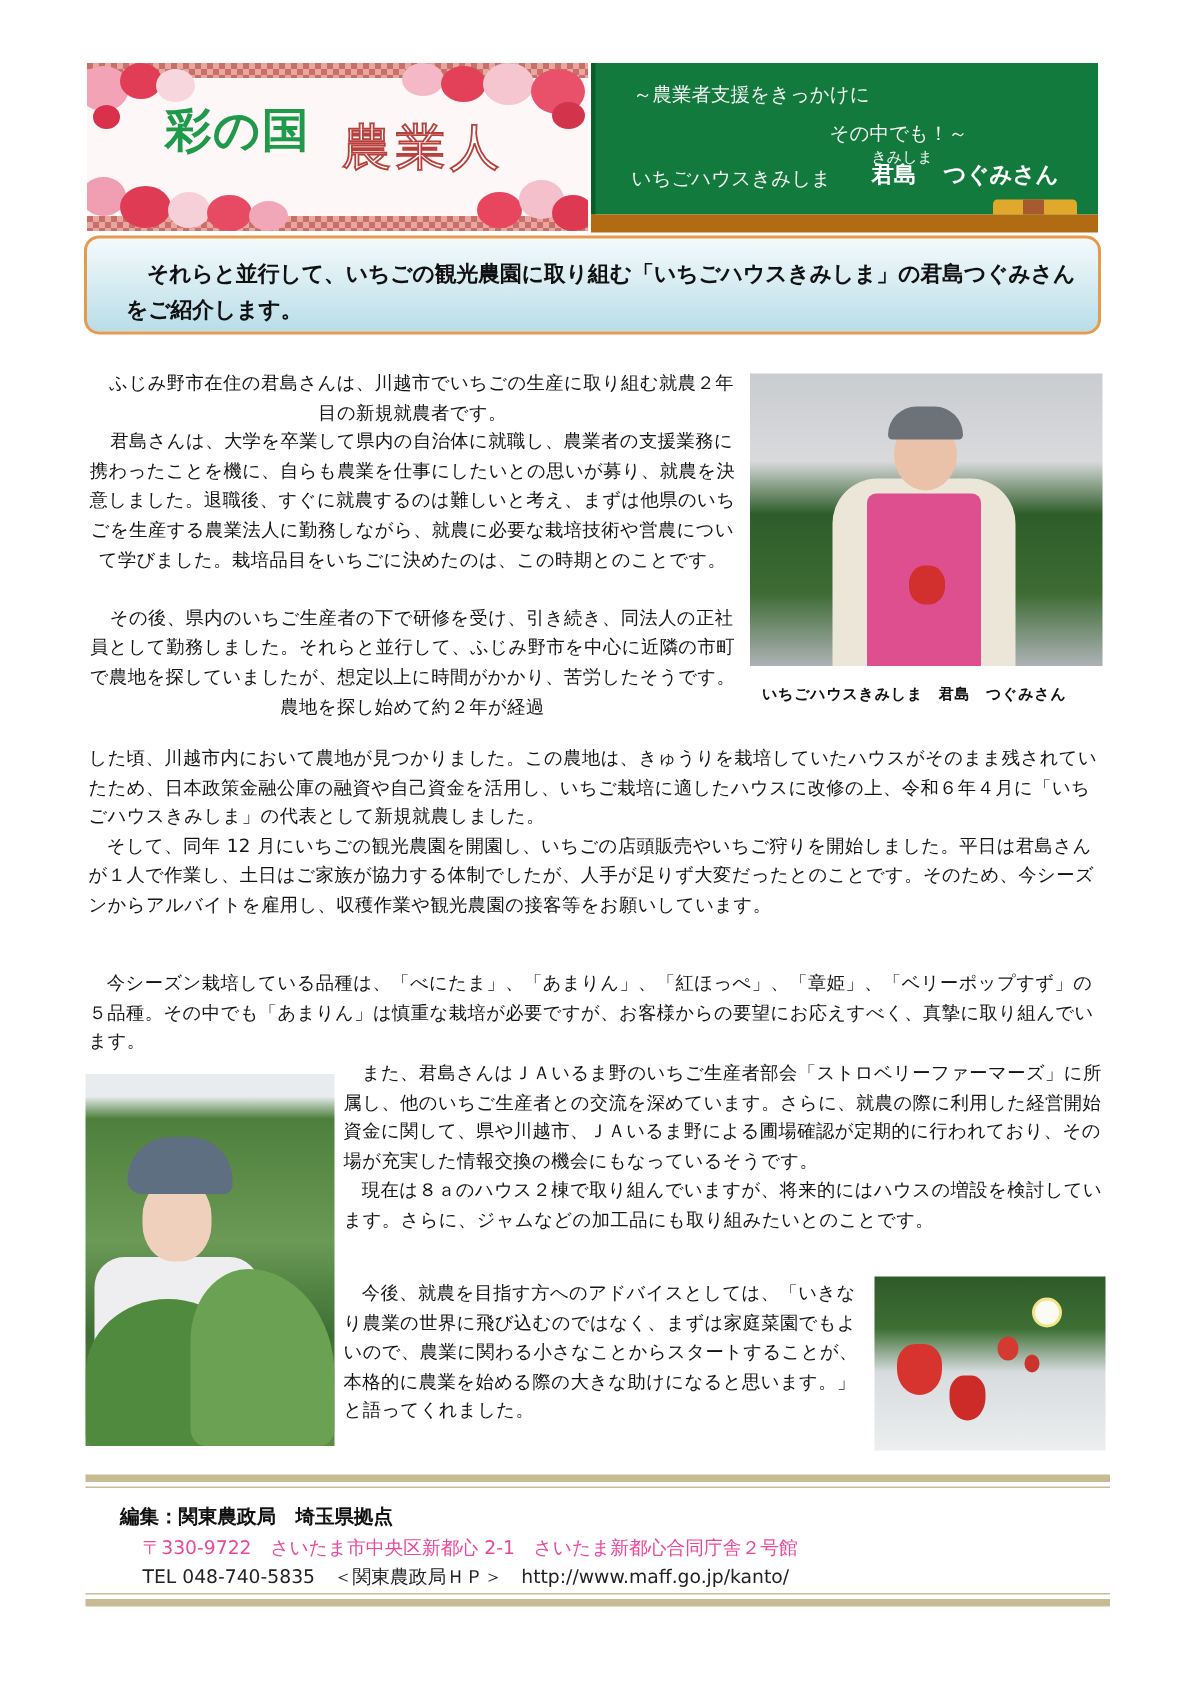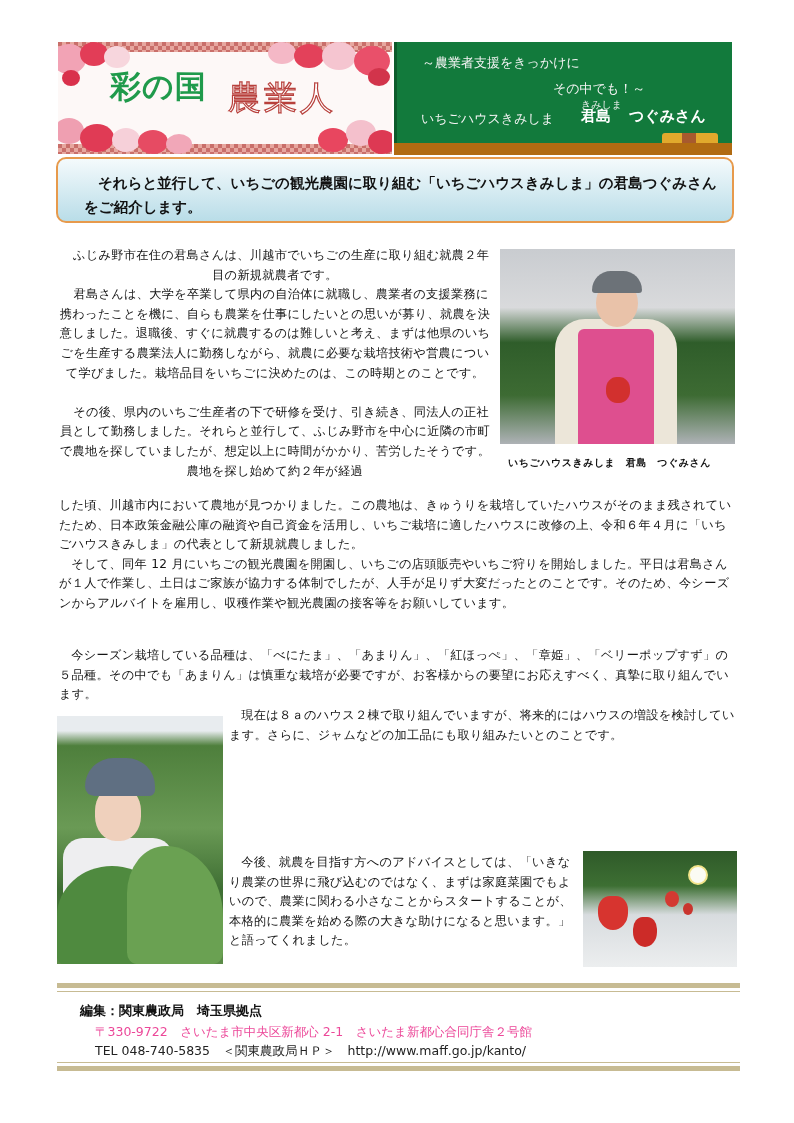--- a/index.html
+++ b/index.html
@@ -153,20 +153,21 @@
 
 <div class="abs photo photo2">
   <div class="shirt"></div>
   <div class="face"></div>
   <div class="cap"></div>
   <div class="leaf1"></div>
   <div class="leaf2"></div>
 </div>
 
 <div class="abs para col-right">
+  <p>また、君島さんはＪＡいるま野のいちご生産者部会「ストロベリーファーマーズ」に所属し、他のいちご生産者との交流を深めています。さらに、就農の際に利用した経営開始資金に関して、県や川越市、ＪＡいるま野による圃場確認が定期的に行われており、その場が充実した情報交換の機会にもなっているそうです。</p>
   <p>現在は８ａのハウス２棟で取り組んでいますが、将来的にはハウスの増設を検討しています。さらに、ジャムなどの加工品にも取り組みたいとのことです。</p>
 </div>
 
 <div class="abs para col-right2">
   <p>今後、就農を目指す方へのアドバイスとしては、「いきなり農業の世界に飛び込むのではなく、まずは家庭菜園でもよいので、農業に関わる小さなことからスタートすることが、本格的に農業を始める際の大きな助けになると思います。」と語ってくれました。</p>
 </div>
 
 <div class="abs photo photo3">
   <div class="b1"></div>
   <div class="b2"></div>

